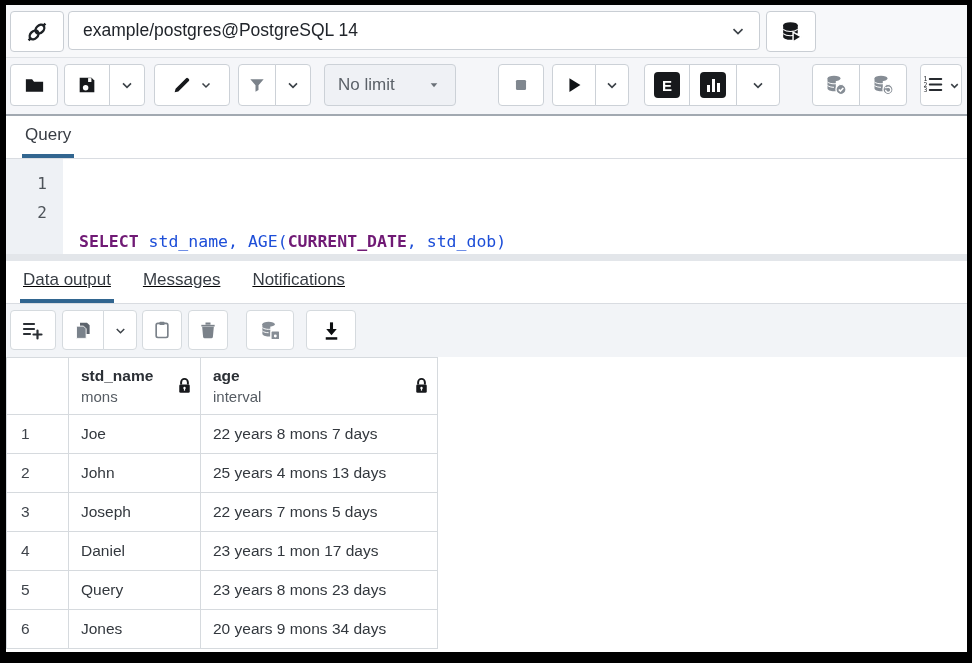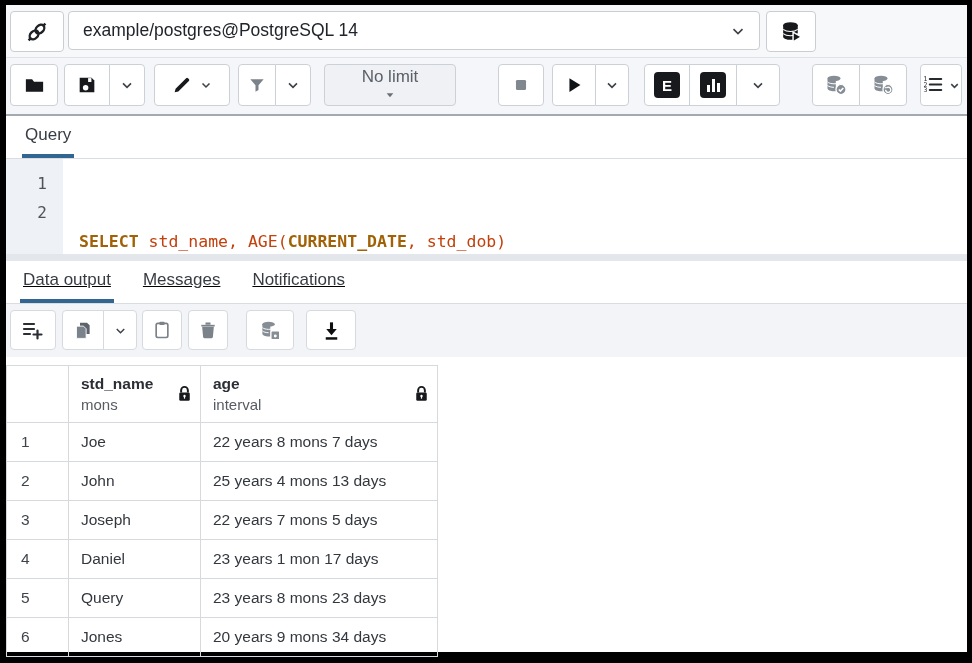--- a/index.html
+++ b/index.html
@@ -22,54 +22,54 @@
 
   
   .toolbar{position:relative;height:56px;background:#f5f6f9;border-bottom:2px solid #a2a9b1;}
   .grp{position:absolute;top:6px;display:flex;}
   .tb{height:42px;background:#fff;border:1px solid #ccd1d7;display:flex;align-items:center;
       justify-content:center;box-sizing:border-box;}
   .grp .tb + .tb{margin-left:-1px;}
   .grp .tb:first-child{border-radius:4px 0 0 4px;}
   .grp .tb:last-child{border-radius:0 4px 4px 0;}
   .grp .tb:only-child,.tb.single{border-radius:4px;}
-  .limit{width:132px;padding:0 13px;background:#eff1f5;
-         font-size:17px;color:#5b6168;flex-direction:column;}
+  .limit{width:132px;justify-content:space-between;padding:0 13px;background:#eff1f5;
+         font-size:17px;color:#5b6168;}
   .blackbox{width:26px;height:26px;background:#17191c;border-radius:4px;display:flex;
             align-items:center;justify-content:center;}
   .blackbox .eletter{color:#fff;font-weight:bold;font-size:15px;line-height:1;}
   .bars{display:flex;align-items:flex-end;gap:2px;height:14px;}
   .bars span{width:3px;background:#fff;display:block;}
 
   
   .tabstrip{height:42px;background:#fff;border-bottom:1px solid #d9dce1;display:flex;
             align-items:stretch;padding-left:16px;}
   .tab{display:flex;align-items:center;padding:0 3px;margin-right:34px;font-size:17px;
        color:#373c43;border-bottom:4px solid transparent;box-sizing:border-box;}
   .tab.active{border-bottom-color:#326690;}
 
   
   .editor{height:95px;display:flex;background:#fff;}
   .gutter{width:57px;background:#eef1f5;box-sizing:border-box;padding:10px 16px 0 0;
           text-align:right;font-family:"DejaVu Sans Mono",monospace;font-size:16px;
           color:#4d5359;line-height:29px;}
   .code{padding:10px 0 0 16px;font-family:"DejaVu Sans Mono",monospace;font-size:16.5px;
         line-height:29px;white-space:pre;}
-  .kw{color:#a16207;font-weight:bold;}
-  .plain{color:#c2410c;}
+  .kw{color:#701a75;font-weight:bold;}
+  .plain{color:#1d4ed8;}
 
   .gap{height:7px;background:#e3e6ea;}
 
   
   .rtoolbar{position:relative;height:53px;background:#f2f4f7;}
   .rtoolbar .tb{height:40px;border-color:#d5dade;}
 
   
   .gridarea{position:relative;background:#fff;height:295px;}
-  table.grid{border-collapse:collapse;position:absolute;left:0;top:0;margin-top:8px;}
+  table.grid{border-collapse:collapse;position:absolute;left:0;top:0;}
   .grid th,.grid td{border:1px solid #d6dade;box-sizing:border-box;}
   .grid th{background:#fff;text-align:left;vertical-align:top;padding:8px 26px 6px 12px;
            position:relative;height:57px;font-weight:normal;}
   .grid .numcol{width:62px;min-width:62px;padding:0 6px 0 14px;color:#3f444b;font-size:15.5px;}
   .grid .c1{width:132px;min-width:132px;}
   .grid .c2{width:237px;min-width:237px;}
   .col-name{font-weight:bold;font-size:15.5px;color:#2b2f35;line-height:1.25;}
   .col-type{font-size:15px;color:#565c63;margin-top:3px;}
   .lockwrap{position:absolute;right:8px;top:50%;transform:translateY(-50%);}
   .grid td{height:39px;font-size:15.5px;color:#33383e;padding:0 10px 0 12px;}

